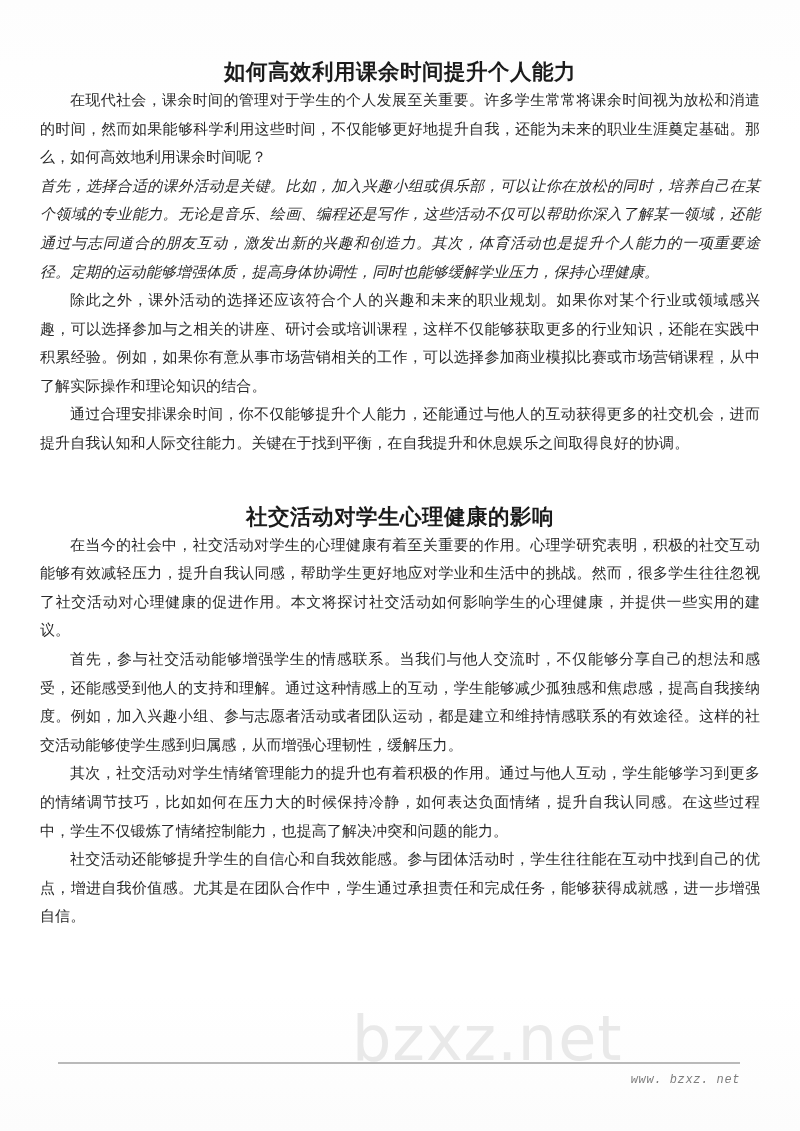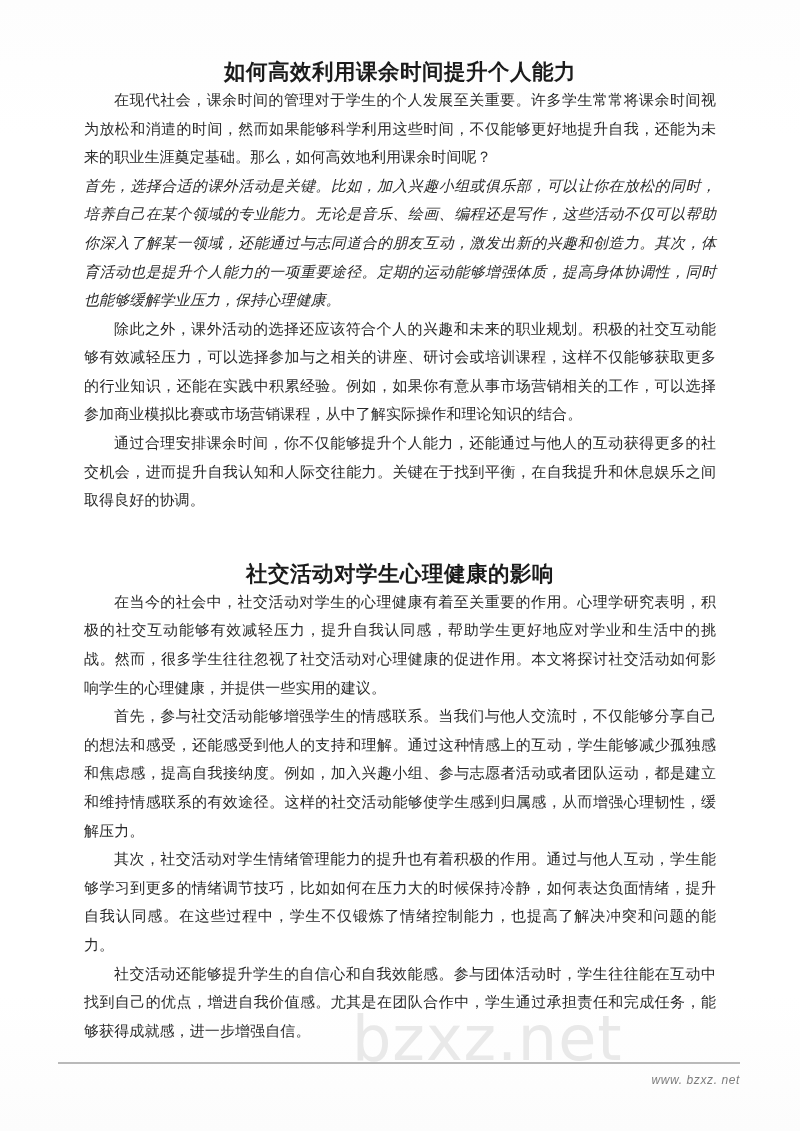--- a/index.html
+++ b/index.html
@@ -26,21 +26,21 @@
   .paper-tint {
     position: absolute;
     inset: 0;
     background:
       linear-gradient(180deg, #fdfdfd 0%, #ffffff 12%, #ffffff 88%, #fcfcfc 100%);
     pointer-events: none;
   }
 
   .content {
     position: relative;
-    padding: 0 84px;
+    padding: 0 40px;
     box-sizing: border-box;
     width: 800px;
     z-index: 2;
   }
 
   
   .watermark {
     position: absolute;
     left: 352px;
     top: 1002px;
@@ -98,21 +98,21 @@
   }
   .footer-rule {
     height: 0;
     border: 0;
     border-top: 2px solid #b9b9b9;
     margin: 0 60px 0 58px;
   }
   .footer-text {
     text-align: right;
     padding: 9px 60px 0 0;
-    font-family: Liberation Sans, sans-serif;
+    font-family: Liberation Mono, monospace;
     font-style: italic;
     font-size: 12px;
     letter-spacing: 0.6px;
     color: #7d7d7d;
   }
 </style>
 </head>
 <body>
 
 <div class="page">
@@ -125,21 +125,21 @@
 
     <section>
       <div class="title-1-wrap">
         <h1 class="doc-title">如何高效利用课余时间提升个人能力</h1>
       </div>
 
       <p class="para gap-first">在现代社会，课余时间的管理对于学生的个人发展至关重要。许多学生常常将课余时间视为放松和消遣的时间，然而如果能够科学利用这些时间，不仅能够更好地提升自我，还能为未来的职业生涯奠定基础。那么，如何高效地利用课余时间呢？</p>
 
       <p class="para gap-mid no-indent">首先，选择合适的课外活动是关键。比如，加入兴趣小组或俱乐部，可以让你在放松的同时，培养自己在某个领域的专业能力。无论是音乐、绘画、编程还是写作，这些活动不仅可以帮助你深入了解某一领域，还能通过与志同道合的朋友互动，激发出新的兴趣和创造力。其次，体育活动也是提升个人能力的一项重要途径。定期的运动能够增强体质，提高身体协调性，同时也能够缓解学业压力，保持心理健康。</p>
 
-      <p class="para gap-block">除此之外，课外活动的选择还应该符合个人的兴趣和未来的职业规划。积极的社交互动能够有效减轻压力，可以选择参加与之相关的讲座、研讨会或培训课程，这样不仅能够获取更多的行业知识，还能在实践中积累经验。例如，如果你有意从事市场营销相关的工作，可以选择参加商业模拟比赛或市场营销课程，从中了解实际操作和理论知识的结合。</p>
+      <p class="para gap-block">除此之外，课外活动的选择还应该符合个人的兴趣和未来的职业规划。如果你对某个行业或领域感兴趣，可以选择参加与之相关的讲座、研讨会或培训课程，这样不仅能够获取更多的行业知识，还能在实践中积累经验。例如，如果你有意从事市场营销相关的工作，可以选择参加商业模拟比赛或市场营销课程，从中了解实际操作和理论知识的结合。</p>
 
       <p class="para gap-block">通过合理安排课余时间，你不仅能够提升个人能力，还能通过与他人的互动获得更多的社交机会，进而提升自我认知和人际交往能力。关键在于找到平衡，在自我提升和休息娱乐之间取得良好的协调。</p>
     </section>
 
     <section>
       <div class="title-2-wrap">
         <h1 class="doc-title">社交活动对学生心理健康的影响</h1>
       </div>
 
       <p class="para gap-first">在当今的社会中，社交活动对学生的心理健康有着至关重要的作用。心理学研究表明，积极的社交互动能够有效减轻压力，提升自我认同感，帮助学生更好地应对学业和生活中的挑战。然而，很多学生往往忽视了社交活动对心理健康的促进作用。本文将探讨社交活动如何影响学生的心理健康，并提供一些实用的建议。</p>

